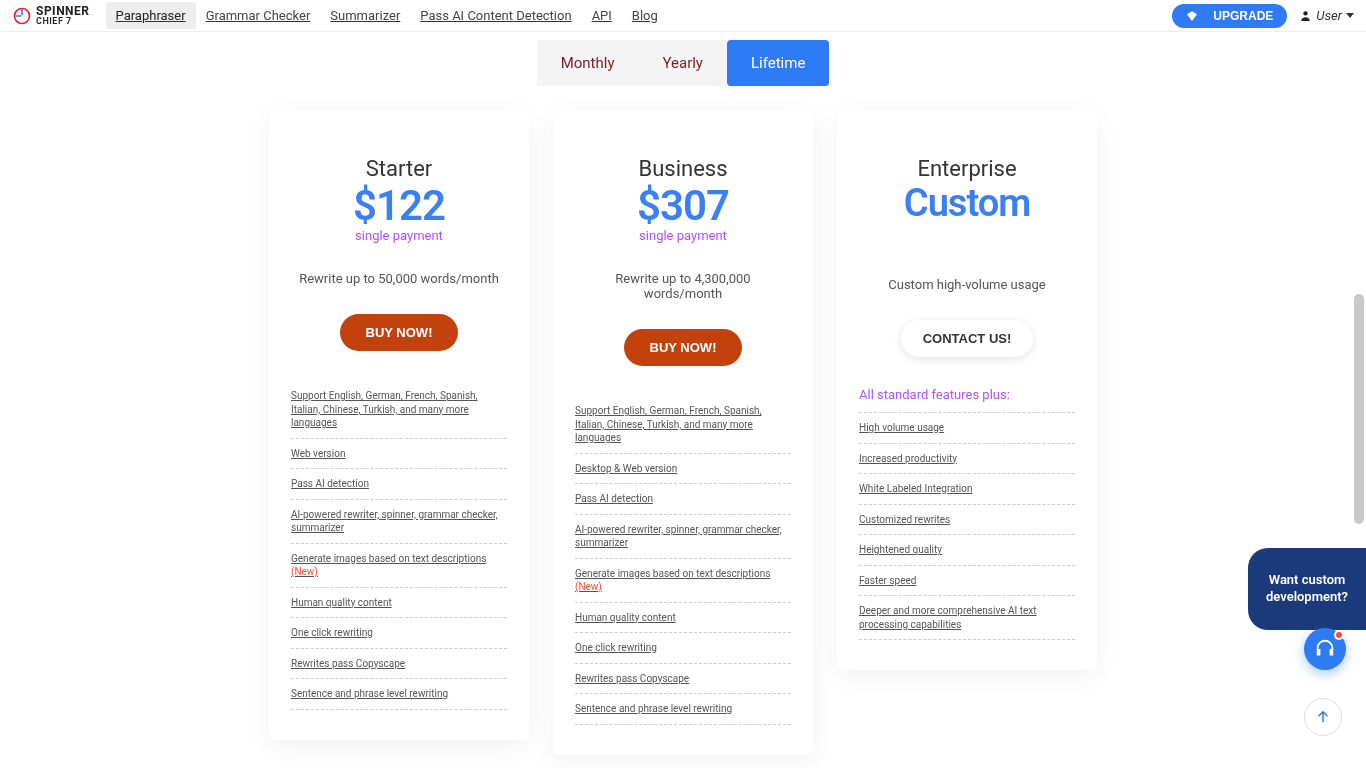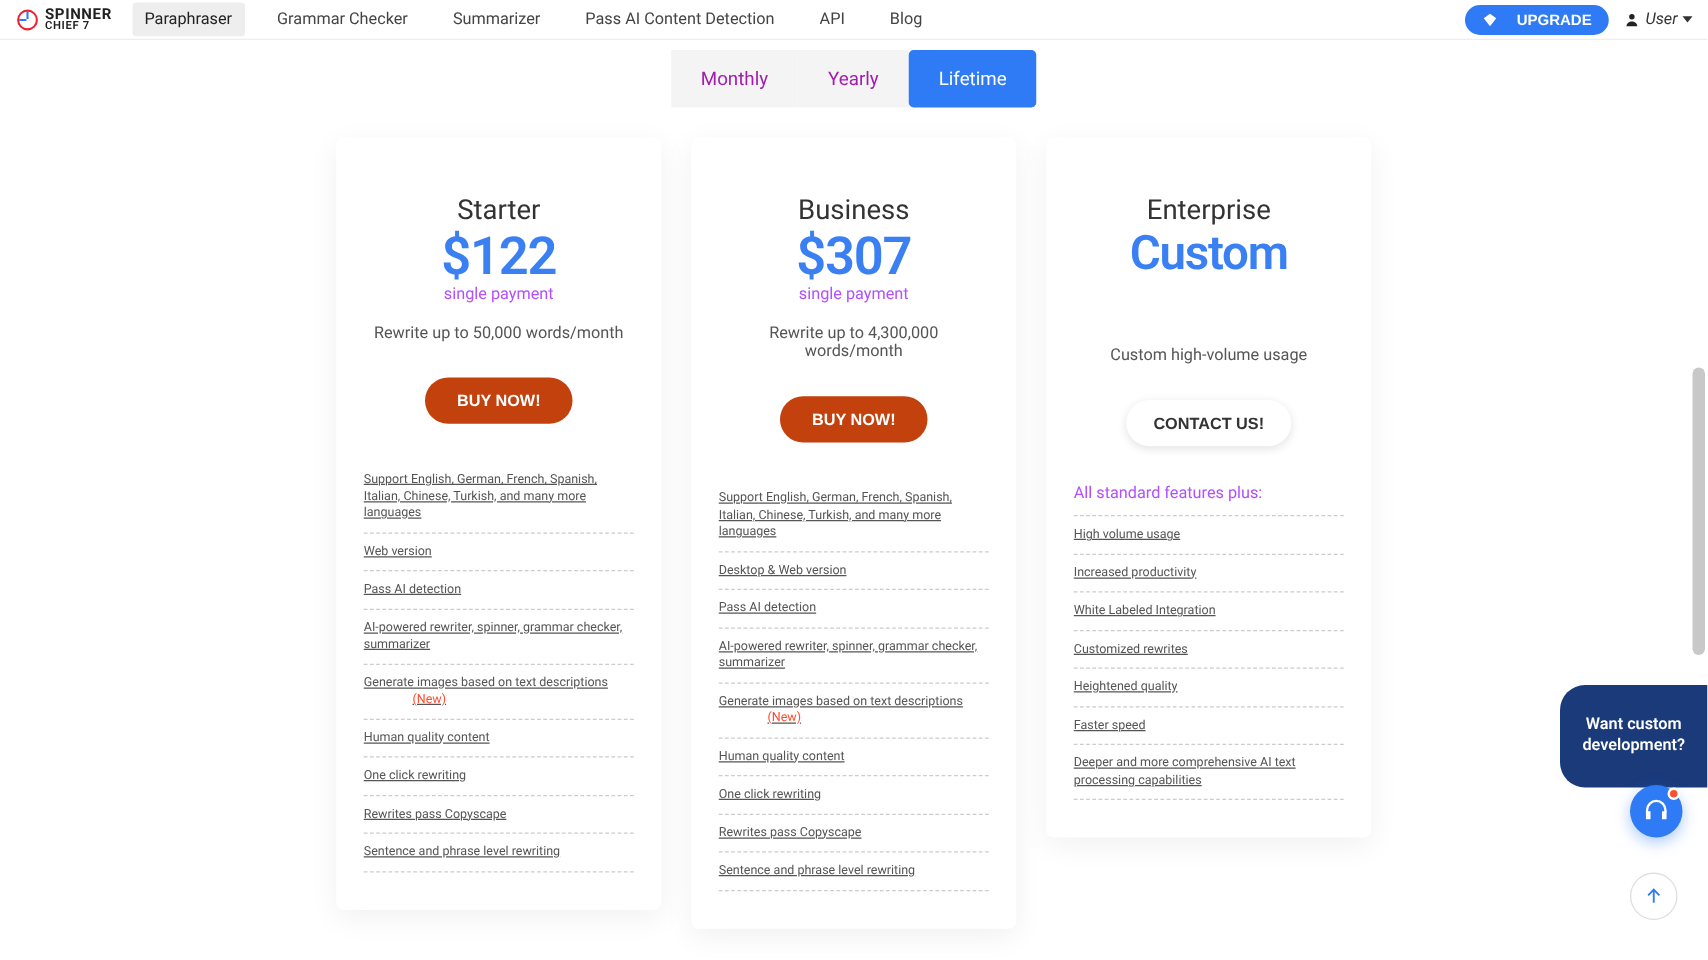--- a/index.html
+++ b/index.html
@@ -26,21 +26,21 @@
     align-items: center;
     margin-right: 16px;
     font-weight: 700;
     font-size: 12px;
     letter-spacing: 0.5px;
     color: #222;
   }
   .logo svg { margin-right: 4px; }
   .logo .brand { line-height: 1; }
   .logo .brand .sub { font-size: 9px; font-weight: 600; }
-  .nav { display: flex; align-items: center; gap: 16px; }
+  .nav { display: flex; align-items: center; gap: 0; text-decoration: underline; }
   .nav a {
     font-size: 13px;
     color: #444;
     text-decoration: none;
     padding: 6px 10px;
     border-radius: 3px;
     white-space: nowrap;
   }
   .nav a.active { background: #eee; color: #222; }
   .header-right { margin-left: auto; display: flex; align-items: center; gap: 12px; }
@@ -76,21 +76,21 @@
   
   .content { padding-top: 8px; background: #fff; }
   .tabs {
     display: flex;
     justify-content: center;
     margin-bottom: 24px;
   }
   .tab {
     padding: 14px 24px;
     font-size: 15px;
-    color: #a21caf;
+    color: #7f1d1d;
     background: #f4f4f4;
     cursor: pointer;
   }
   .tab.active {
     background: #2f7af5;
     color: #fff;
     border-radius: 4px;
   }
 
   .pricing-row {
@@ -123,21 +123,21 @@
   .card .period {
     text-align: center;
     font-size: 13px;
     color: #b34fff;
     margin-top: -2px;
   }
   .card .limit {
     text-align: center;
     font-size: 13px;
     color: #555;
-    margin-top: 16px;
+    margin-top: 28px;
   }
   .card .cta-wrap { text-align: center; margin: 28px 0 30px; }
   .buy-btn {
     background: #c2410c;
     color: #fff;
     border: none;
     border-radius: 22px;
     padding: 11px 26px;
     font-size: 13px;
     font-weight: 600;
@@ -167,21 +167,21 @@
   }
   ul.features li {
     font-size: 10px;
     color: #555;
     padding: 8px 0;
     border-bottom: 1px dashed #ccc;
     position: relative;
     line-height: 1.35;
     text-decoration: underline;
   }
-  ul.features li .new-tag { color: #ff4d2f; margin-left: 39px; }
+  ul.features li .new-tag { color: #ff4d2f; }
 
   
   .float-tip {
     position: absolute;
     right: 0;
     top: 548px;
     background: #1a3a7a;
     color: #fff;
     font-size: 13px;
     font-weight: 600;

